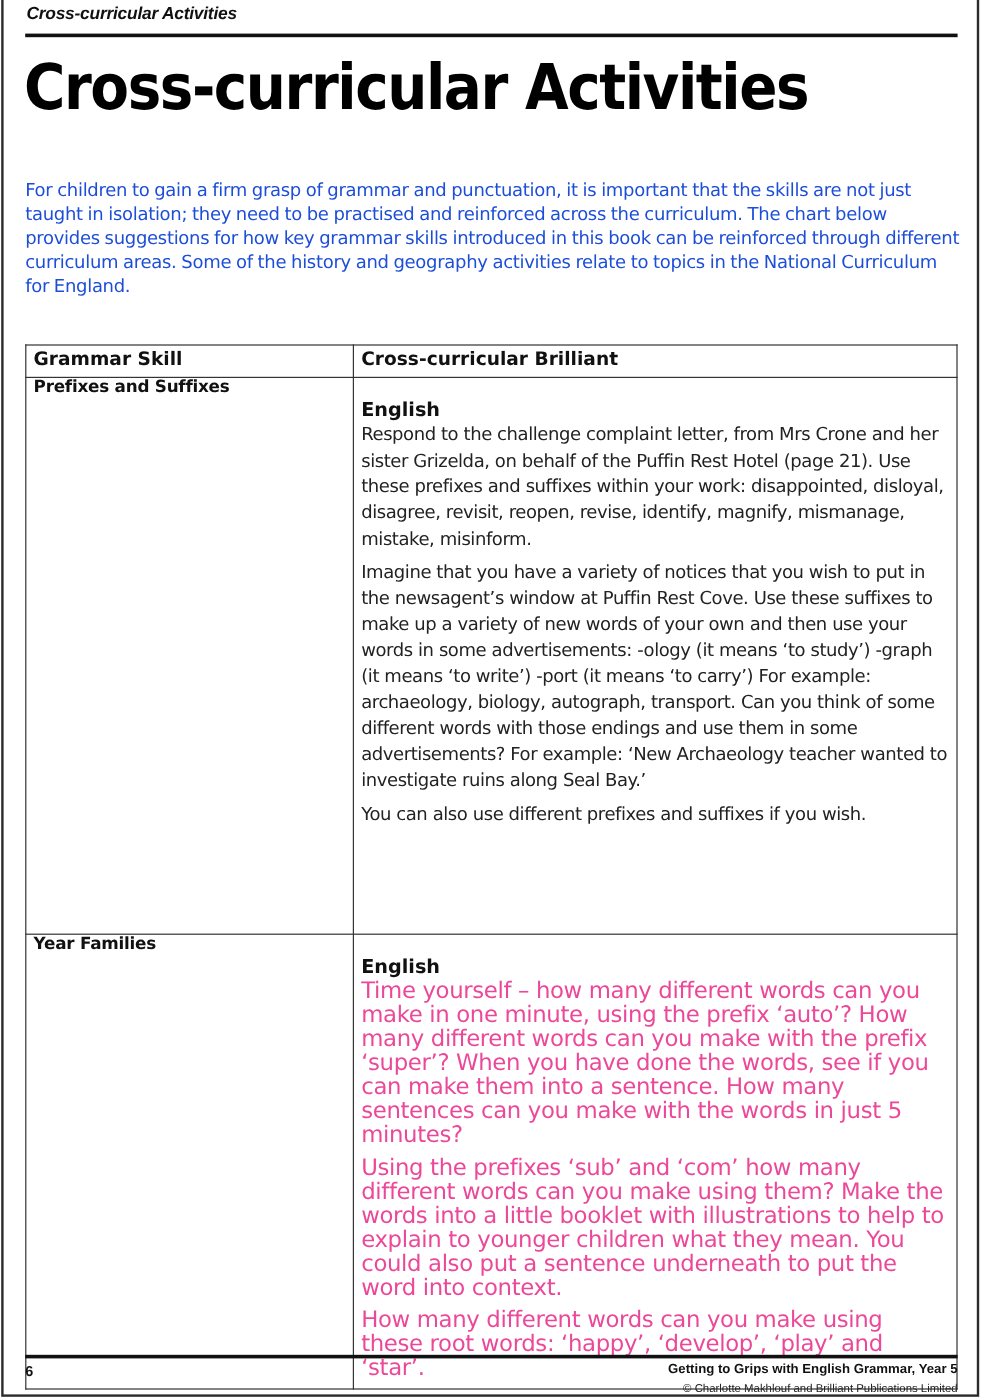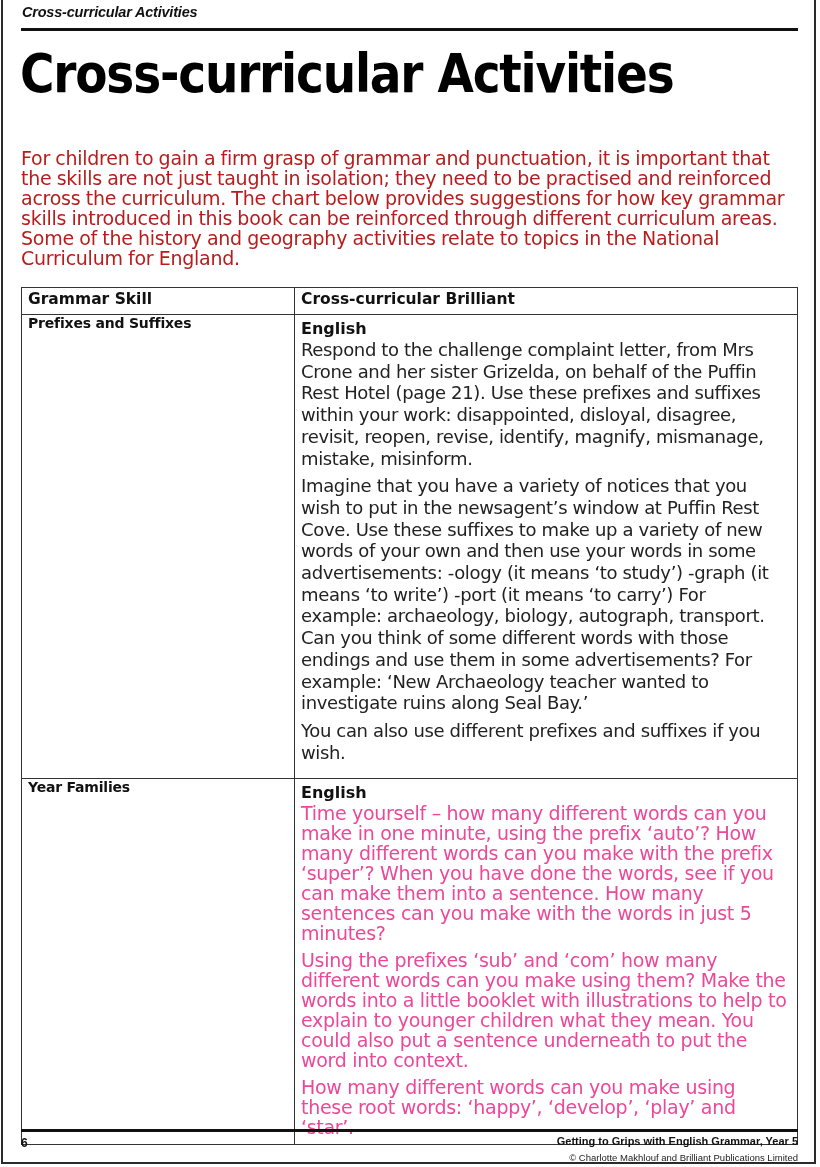--- a/index.html
+++ b/index.html
@@ -1,28 +1,28 @@
 <!DOCTYPE html>
 <html><head>
 <meta charset="utf-8">
 <style>
   html, body { margin: 0; padding: 0; background: #ffffff; }
   body { width: 820px; height: 1167px; position: relative; overflow: hidden; font-family: "DejaVu Sans", sans-serif; color: #1a1a1a; }
   .frame { position: absolute; left: 1px; top: -2px; width: 815px; height: 1166px; border: 2px solid #2b2b2b; box-sizing: border-box; }
   .running-head { position: absolute; left: 22px; top: 4px; font-family: "Liberation Sans", sans-serif; font-style: italic; font-weight: bold; font-size: 14.5px; color: #111; letter-spacing: -0.2px; }
   .rule-top { position: absolute; left: 21px; top: 28px; width: 777px; height: 3px; background: #111; }
   .title { position: absolute; left: 20px; top: 47px; font-family: "DejaVu Sans", sans-serif; font-weight: bold; font-size: 47px; letter-spacing: -1.2px; color: #000; line-height: 1; transform: scaleY(1.12); transform-origin: top left; }
-  .intro { position: absolute; left: 21px; top: 148px; width: 780px; font-size: 19px; line-height: 20px; color: #b91c1c; letter-spacing: -0.25px; word-spacing: -0.5px; }
+  .intro { position: absolute; left: 21px; top: 148px; width: 780px; font-size: 15px; line-height: 20px; color: #1d4ed8; letter-spacing: -0.25px; word-spacing: -0.5px; }
   table.grid { position: absolute; left: 21px; top: 287px; width: 777px; height: 826px; border-collapse: collapse; table-layout: fixed; }
   table.grid td, table.grid th { border: 1.5px solid #333; vertical-align: top; text-align: left; padding: 0 6px; }
   table.grid col.c1 { width: 273px; }
   table.grid th { font-size: 15.5px; font-weight: bold; height: 24px; padding-top: 2px; color: #111; }
   .skill { font-size: 14px; font-weight: bold; color: #111; padding-top: 3px; letter-spacing: -0.2px; }
-  .subj { font-weight: bold; font-size: 16px; color: #111; line-height: 20px; margin-top: 4px; }
-  .big p { font-size: 18px; line-height: 21.7px; margin: 0 0 6px 0; letter-spacing: -0.35px; color: #222; }
+  .subj { font-weight: bold; font-size: 16px; color: #111; line-height: 20px; margin-top: 17px; }
+  .big p { font-size: 15px; line-height: 21.7px; margin: 0 0 6px 0; letter-spacing: -0.35px; color: #222; }
   .small p { font-size: 19px; line-height: 20px; margin: 0 0 7px 0; letter-spacing: -0.3px; color: #ec4899; }
   .row1 { height: 464px; }
   .row2 { height: 335px; }
   .rule-bottom { position: absolute; left: 21px; top: 1129px; width: 777px; height: 3px; background: #111; }
   .page-num { position: absolute; left: 21px; top: 1136px; font-family: "Liberation Sans", sans-serif; font-weight: bold; font-size: 12px; color: #111; }
   .book-title { position: absolute; right: 22px; top: 1135px; font-family: "Liberation Sans", sans-serif; font-weight: bold; font-size: 11px; color: #111; text-align: right; }
   .copyright { position: absolute; right: 22px; top: 1152px; font-family: "Liberation Sans", sans-serif; font-size: 9.5px; color: #222; text-align: center; }
 </style>
 </head>
 <body>

